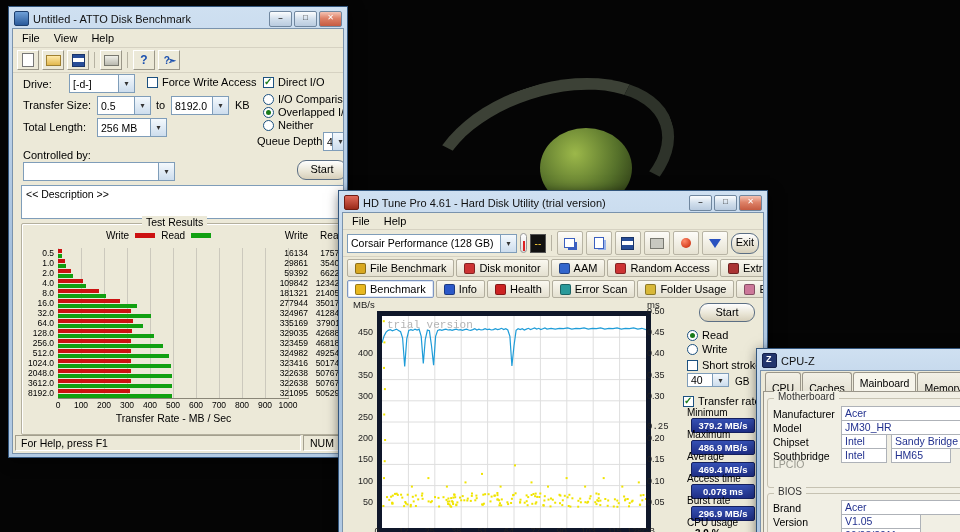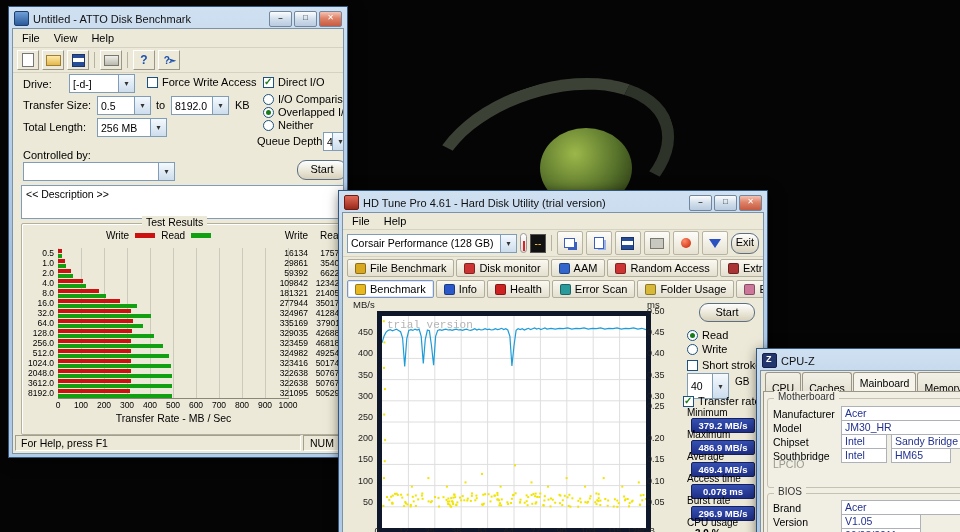--- a/index.html
+++ b/index.html
@@ -680,21 +680,21 @@
           <span class="hytick" style="top: 143.4px;">150</span>
           <span class="hytick" style="top: 164.6px;">100</span>
           <span class="hytick" style="top: 185.8px;">50</span>
         </div>
       <div class="hd-yr" style="left:302px;top:54px;width:30px;height:212px">
           <span class="hytick r" style="top: -5px;">0.50</span>
           <span class="hytick r" style="top: 16.2px;">0.45</span>
           <span class="hytick r" style="top: 37.4px;">0.40</span>
           <span class="hytick r" style="top: 58.6px;">0.35</span>
           <span class="hytick r" style="top: 79.8px;">0.30</span>
-          <span class="hytick r" style="top: 90px;">0.25</span>
+          <span class="hytick r" style="top: 111px; font-family: Liberation Mono, monospace;">0.25</span>
           <span class="hytick r" style="top: 122.2px;">0.20</span>
           <span class="hytick r" style="top: 143.4px;">0.15</span>
           <span class="hytick r" style="top: 164.6px;">0.10</span>
           <span class="hytick r" style="top: 185.8px;">0.05</span>
         </div>
       <div class="hd-xa" style="left:34px;top:269px;width:284px;height:12px">
           <span class="hxtick" style="left: -14px;">0</span>
           <span class="hxtick" style="left: 12.4px;">12</span>
           <span class="hxtick" style="left: 38.8px;">25</span>
           <span class="hxtick" style="left: 65.2px;">38</span>
@@ -713,21 +713,21 @@
         <span>Read</span>
       </div>
       <div class="radiorow" style="left:344px;top:86px">
         <span class="rad"></span>
         <span>Write</span>
       </div>
       <div class="checkrow" style="left:344px;top:102px">
         <span class="cbox"></span>
         <span>Short stroke</span>
       </div>
-      <div class="combo" style="left:344px;top:116px;width:42px;height:26px">
+      <div class="combo" style="left:344px;top:116px;width:42px;height:14px">
         <span class="cv">40</span>
           <span class="ca"></span>
       </div>
       <span class="lbl" style="left:392px;top:119px;font-size:10px">GB</span>
       <div class="checkrow" style="left:340px;top:138px">
         <span class="cbox on"></span>
         <span>Transfer rate</span>
       </div>
       <div style="position:absolute;left:340px;top:150px;width:84px">
           <div class="stat">

